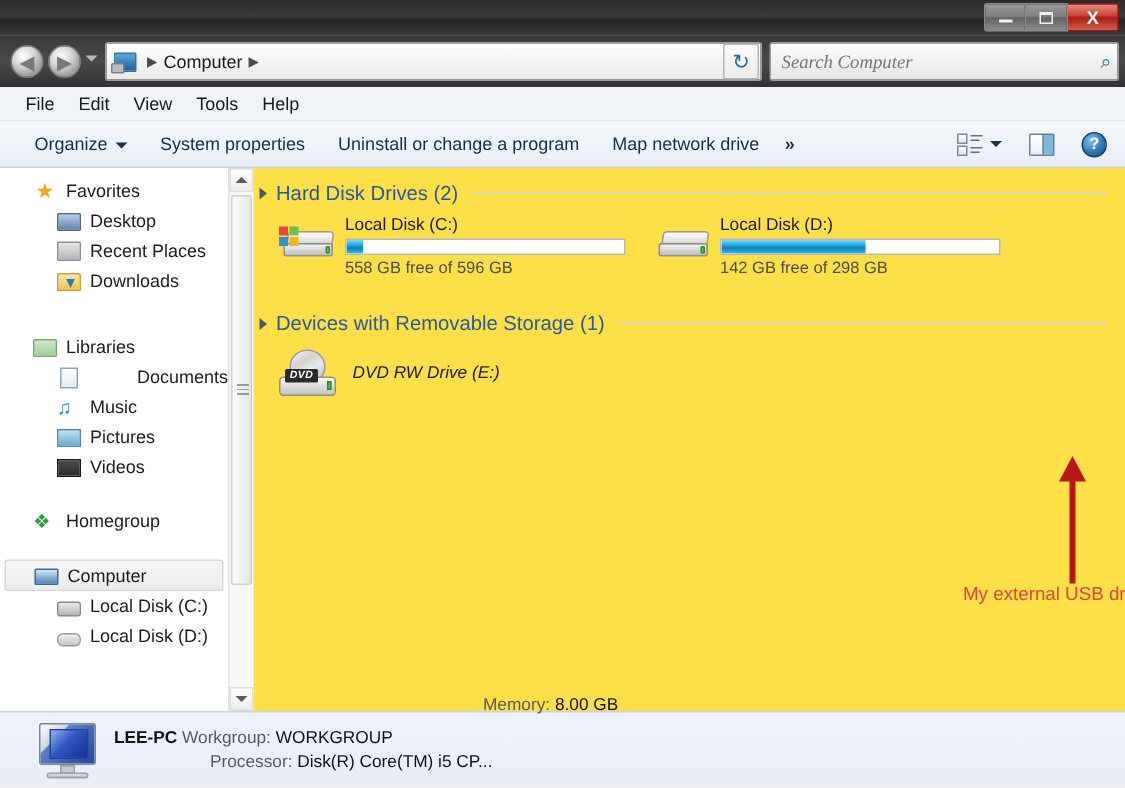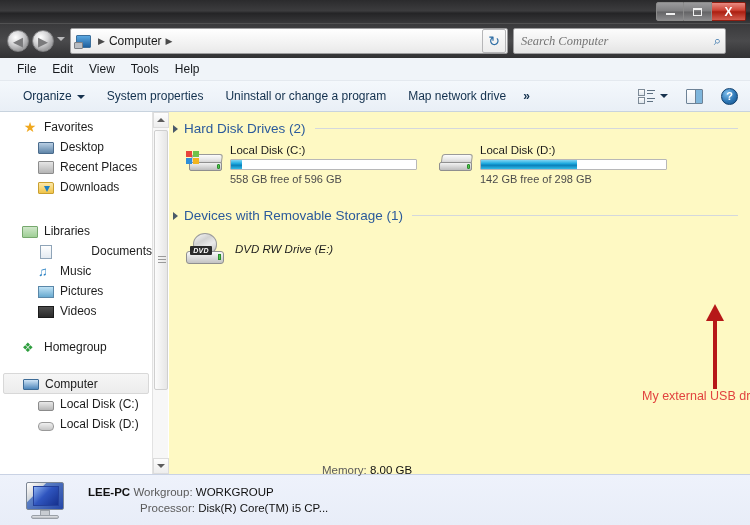--- a/index.html
+++ b/index.html
@@ -87,21 +87,21 @@
   }
   #addrdrop i { display:block; width:0;height:0;
     border-left:4px solid transparent;border-right:4px solid transparent;border-top:4px solid #3a3a3a;}
   #refreshbtn {
     position:absolute; left:482px; top:5px; width:24px; height:24px;
     display:flex;align-items:center;justify-content:center;
     color:#2e6da4; font-size:14px;
     background:linear-gradient(180deg,#fbfbfb,#ececec); border:1px solid #b6b6b8; border-radius:2px;
   }
   #searchbox {
-    position:absolute; left:513px; top:4px; width:213px; height:26px;
+    position:absolute; left:513px; top:4px; width:233px; height:26px;
     background: linear-gradient(180deg,#fcfcfc 0%,#f0f0f0 55%,#e4e4e4 100%);
     border:1px solid #9d9d9f; border-radius:2px;
     display:flex; align-items:center; padding:0 4px 0 7px;
   }
   #searchinput {
     flex:1; border:none; outline:none; background:transparent;
     font-family:"Liberation Serif", serif; font-style:italic;
     font-size:12.5px; color:#8d8d8f;
   }
   #searchicon { color:#2f6fa8; font-size:13px; margin-left:3px; }
@@ -186,21 +186,21 @@
   #sbup{ top:0;} #sbdown{ bottom:0;}
   .sbarrow i{ width:0;height:0;border-left:4px solid transparent;border-right:4px solid transparent;}
   #sbup i{ border-bottom:4px solid #5c5c5c;}
   #sbdown i{ border-top:4px solid #5c5c5c;}
   #sbthumb { position:absolute; left:1px; top:18px; width:14px; height:260px;
     background:linear-gradient(90deg,#fcfcfc,#e6e6e6); border:1px solid #cfcfcf; border-radius:2px; }
   #sbthumb::after{ content:""; position:absolute; left:3px; top:50%; margin-top:-4px; width:8px;height:8px;
     background:repeating-linear-gradient(180deg,#9a9a9a 0 1px,transparent 1px 3px); }
 
   
-  #content { position:absolute; left:169px; top:0; width:581px; height:362px; background:#fef9c3; overflow:hidden; }
+  #content { position:absolute; left:169px; top:0; width:581px; height:362px; background:#fde047; overflow:hidden; }
 
   .grouphdr { display:flex; align-items:center; margin:9px 0 0 2px; }
   .gtri { width:0;height:0; margin-right:6px; margin-left:2px;
     border-top:4px solid transparent; border-bottom:4px solid transparent; border-left:5px solid #4a5a6a;}
   .gtitle { font-size:13.5px; color:#2b5a9b; white-space:nowrap; }
   .grule { flex:1; height:1px; background:#d4d8dd; margin-left:9px; margin-right:12px; }
 
   .tiles { position:relative; }
   .tile { position:absolute; display:flex; align-items:flex-start; }
   .tile-icon { width:44px; height:40px; position:relative; flex:none; }
@@ -279,21 +279,21 @@
   }
   #statusicon .scr {
     position:absolute; left:15px; top:4px; width:26px; height:20px;
     background: linear-gradient(135deg,#8fb4f2 0%,#2f55bf 45%,#16318e 100%);
     border:1px solid #24409a;
   }
   #statusicon .stand { position:absolute; left:22px; top:28px; width:10px; height:6px; background:#c8ccd2; border:1px solid #9aa0a8;}
   #statusicon .base { position:absolute; left:13px; top:33px; width:28px; height:4px; background:linear-gradient(180deg,#e4e6ea,#b6bac0); border:1px solid #9aa0a8; border-radius:2px;}
 
   .stline { position:absolute; font-size:11.5px; white-space:nowrap; }
-  #st-l1 { left:88px; top:486px; }
+  #st-l1 { left:76px; top:486px; }
   #st-l2 { left:140px; top:502px; }
   #st-mem { left:322px; top:464px; }
   .stkey { color:#5a5a5a; }
   .stval { color:#111111; }
   .stname { color:#111111; font-weight:bold; }
 </style>
 </head>
 <body>
 
 <div id="window">

